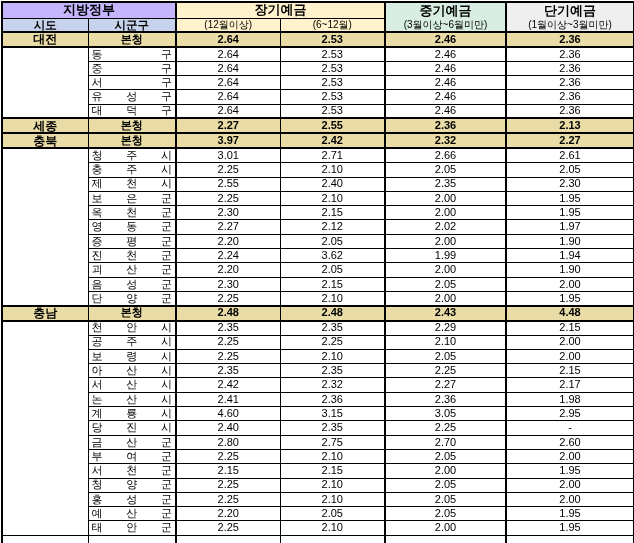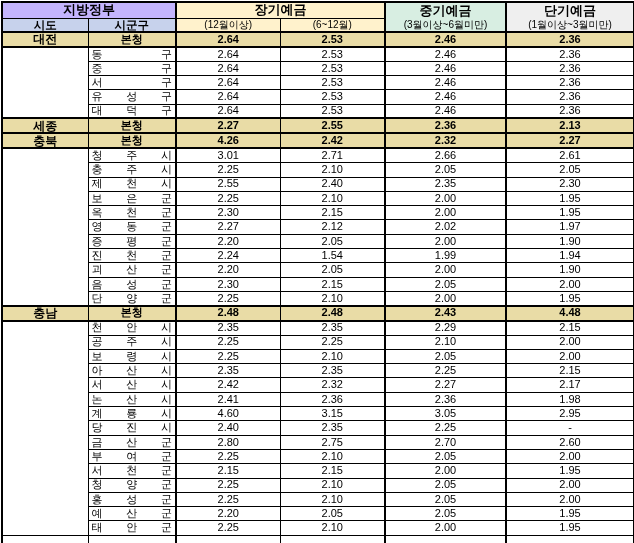--- a/index.html
+++ b/index.html
@@ -152,21 +152,21 @@
           <td class="sido">세종</td>
           <td class="name-cell" style="text-align: center;">본청</td>
           <td class="num bL2">2.27</td>
           <td class="num">2.55</td>
           <td class="num bL2">2.36</td>
           <td class="num bL2">2.13</td>
         </tr>
         <tr class="main">
           <td class="sido">충북</td>
           <td class="name-cell" style="text-align: center;">본청</td>
-          <td class="num bL2">4.26</td>
+          <td class="num bL2">3.97</td>
           <td class="num">2.42</td>
           <td class="num bL2">2.32</td>
           <td class="num bL2">2.27</td>
         </tr>
         <tr class="sub">
           <td class="sido-merged" rowspan="11"></td>
           <td class="name-cell">
             <div class="justify">
               <span>청</span>
               <span>주</span>
@@ -258,21 +258,21 @@
         </tr>
         <tr class="sub">
           <td class="name-cell">
             <div class="justify">
               <span>진</span>
               <span>천</span>
               <span>군</span>
             </div>
           </td>
           <td class="num bL2">2.24</td>
-          <td class="num">1.54</td>
+          <td class="num">3.62</td>
           <td class="num bL2">1.99</td>
           <td class="num bL2">1.94</td>
         </tr>
         <tr class="sub">
           <td class="name-cell">
             <div class="justify">
               <span>괴</span>
               <span>산</span>
               <span>군</span>
             </div>

